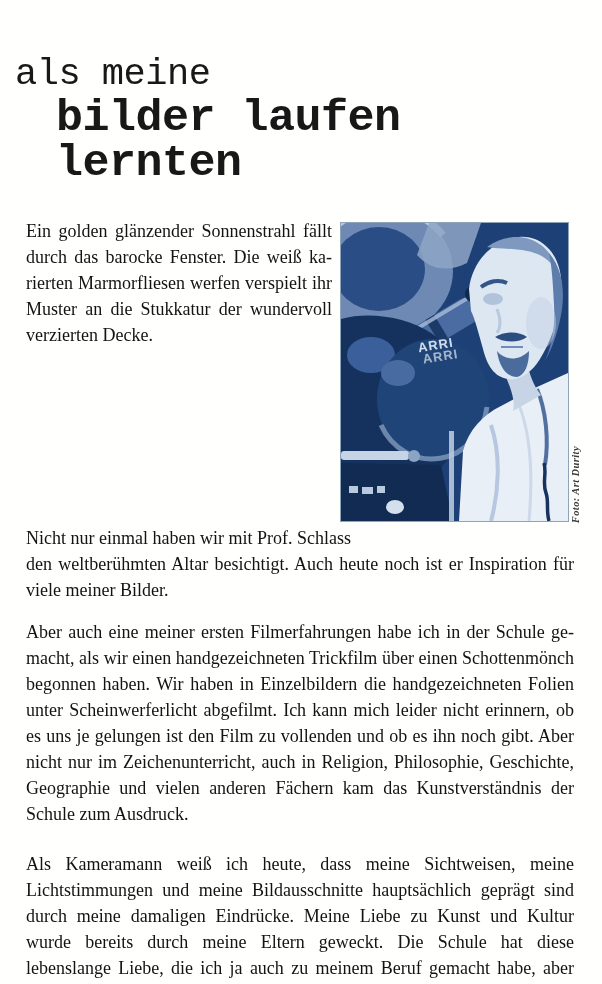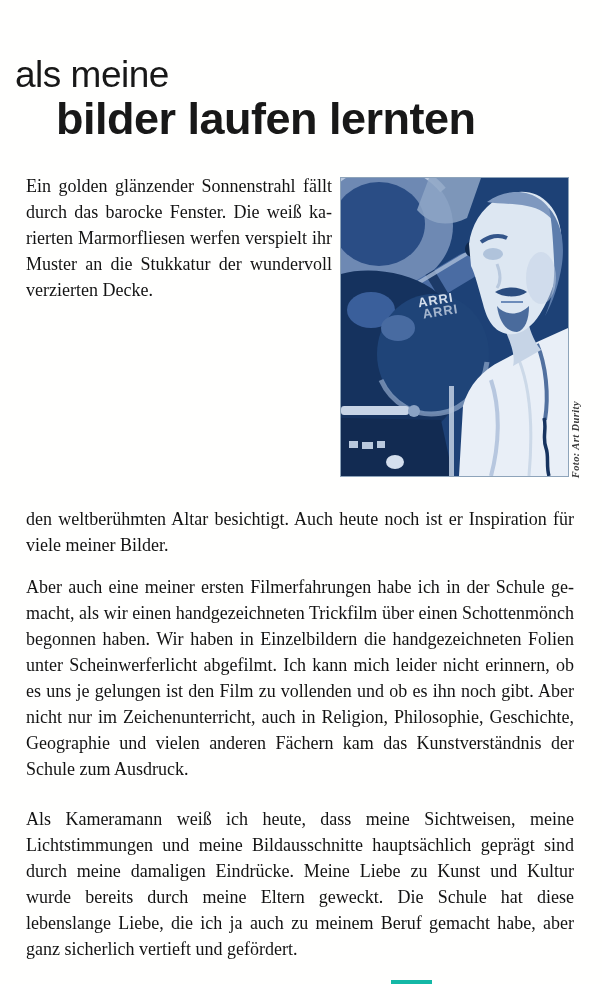--- a/index.html
+++ b/index.html
@@ -14,21 +14,21 @@
   .page {
     box-sizing: border-box;
     width: 602px; height: 984px;
     padding: 0 12px 0 10px;
     background: #fffffe;
     color: #141414;
   }
   
   .title-block {
     margin: 0; padding-top: 56px;
-    font-family: Liberation Sans, sans-serif;
+    font-family: Liberation Mono, monospace;
     color: #181818;
   }
   .title-line1 {
     display: block;
     margin-left: 5px;
     font-size: 37px;
     font-weight: 400;
     letter-spacing: -0.5px;
     line-height: 1.0;
   }
@@ -186,20 +186,20 @@
             <path d="M156,128 C158,144 166,154 176,154 C184,152 188,142 188,128 C178,138 164,138 156,128 Z" fill="#3a5d92" opacity="0.9"></path>
 
             <ellipse cx="200" cy="100" rx="15" ry="26" fill="#c3d2e6" opacity="0.5"></ellipse>
           </g>
         </svg>
       </div>
       <figcaption class="photo-credit">Foto: Art Durity</figcaption>
     </figure>
 
     <p>Ein golden glänzender Sonnenstrahl fällt durch das barocke Fenster. Die weiß ka­rierten Marmorfliesen werfen verspielt ihr Muster an die Stukkatur der wundervoll ver­zierten Decke.</p>
-    <p class="p-clear"><br><span>den weltberühmten Altar besichtigt. Auch heute noch ist er Inspiration für viele meiner Bilder.</span></p>
+    <p class="p-clear"><span>Nicht nur einmal haben wir mit Prof. Schlass</span><br><span>den weltberühmten Altar besichtigt. Auch heute noch ist er Inspiration für viele meiner Bilder.</span></p>
     <p>Aber auch eine meiner ersten Filmerfahrungen habe ich in der Schule ge­macht, als wir einen handgezeichneten Trickfilm über einen Schottenmönch begonnen haben. Wir haben in Einzelbildern die handgezeichneten Folien unter Scheinwerferlicht abgefilmt. Ich kann mich leider nicht erinnern, ob es uns je gelungen ist den Film zu vollenden und ob es ihn noch gibt. Aber nicht nur im Zeichenunterricht, auch in Religion, Philosophie, Geschichte, Geographie und vielen anderen Fächern kam das Kunstverständnis der Schule zum Ausdruck.</p>
     <p class="p-gap">Als Kameramann weiß ich heute, dass meine Sichtweisen, meine Lichtstimmungen und meine Bildausschnitte hauptsächlich geprägt sind durch meine damaligen Eindrücke. Meine Liebe zu Kunst und Kultur wurde bereits durch meine Eltern geweckt. Die Schule hat diese lebenslange Liebe, die ich ja auch zu meinem Beruf gemacht habe, aber ganz sicherlich vertieft und gefördert.</p>
 
     <div class="byline"><span>Muster </span><span class="hl">Zöttl,</span><span> Kameramann (MJ 68)</span></div>
 
   </div>
 </div>
 
 </body></html>

